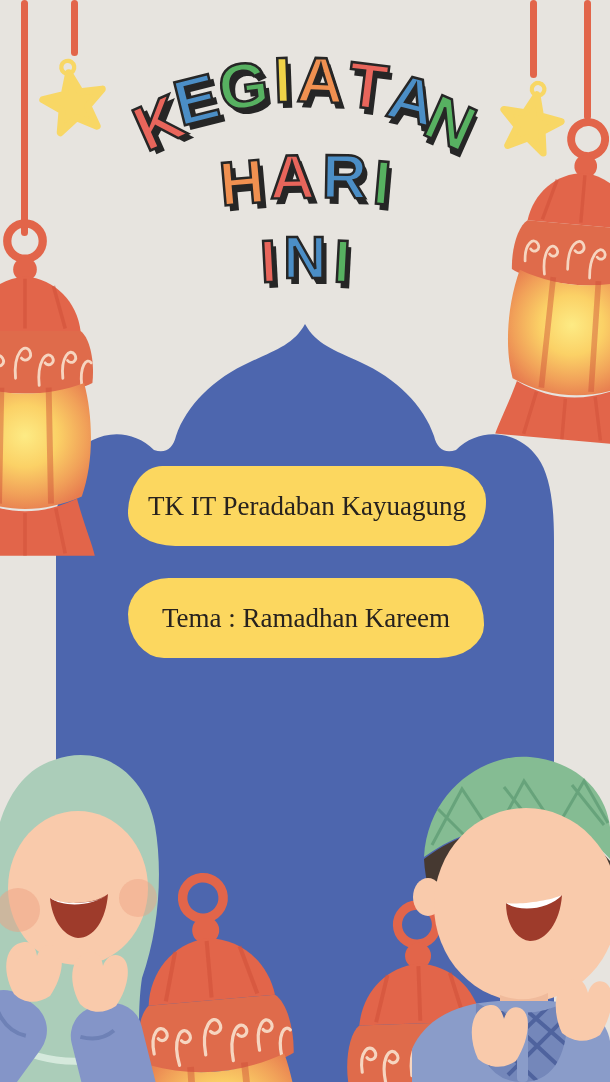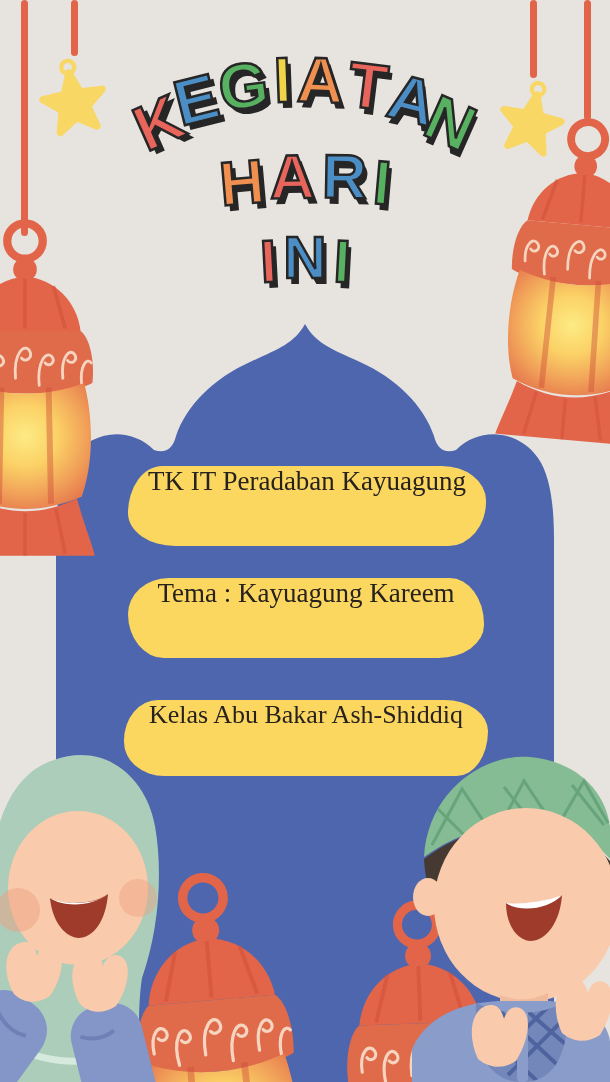--- a/index.html
+++ b/index.html
@@ -10,21 +10,21 @@
   
   .title-line{position:absolute;left:0;right:0;display:flex;justify-content:center;font-weight:700;}
   .tl{display:inline-block;line-height:1;font-weight:700;
       -webkit-text-stroke:2.5px var(--c-title-outline,#262626);
       text-shadow:4px 6px 0 var(--c-title-outline,#262626);}
   #line-kegiatan{top:56px;font-size:64px;gap:5px;}
   #line-hari{top:146px;font-size:62px;gap:7px;}
   #line-ini{top:228px;font-size:60px;gap:7px;}
   
   .info-box{position:absolute;background:var(--c-box-yellow,#fcd75f);
-            display:flex;justify-content:center;text-align:center;
+            display:flex;align-items:center;justify-content:center;text-align:center;
             font-family:"Liberation Serif",serif;color:var(--c-text-dark,#27221e);}
   #box-school{left:128px;top:466px;width:358px;height:80px;font-size:27px;
               border-radius:42px 54px 46px 58px / 58px 42px 54px 40px;}
   #box-theme{left:128px;top:578px;width:356px;height:80px;font-size:27px;
               border-radius:50px 42px 56px 44px / 44px 56px 40px 54px;}
   #box-class{left:124px;top:700px;width:364px;height:76px;font-size:26px;
               border-radius:44px 56px 40px 52px / 52px 40px 58px 44px;}
   #box-date{left:156px;top:818px;width:300px;height:80px;font-size:27px;
               border-radius:46px 54px 48px 56px / 56px 44px 52px 42px;}
   svg.deco{position:absolute;overflow:visible;}
@@ -114,24 +114,21 @@
       <use href="#lantern"></use>
     </svg>
   <svg class="deco" viewBox="0 0 120 290" style="left:520px;top:114px;width:136px;height:329px;transform:rotate(5deg);transform-origin:50% 8%">
       <use href="#lantern"></use>
     </svg>
 
   <div class="info-box" id="box-school">
     <span>TK IT Peradaban Kayuagung</span>
   </div>
   <div class="info-box" id="box-theme">
-    <span>Tema : Kayuagung Kareem</span>
-  </div>
-  <div class="info-box" id="box-class">
-    <span>Kelas Abu Bakar Ash-Shiddiq</span>
+    <span>Tema : Ramadhan Kareem</span>
   </div>
 
   <svg class="deco" viewBox="0 0 120 290" style="left:122px;top:868px;width:162px;height:392px;transform:rotate(-5deg);transform-origin:50% 8%">
       <use href="#lantern"></use>
     </svg>
   <svg class="deco" viewBox="0 0 120 290" style="left:339px;top:896px;width:156px;height:377px;transform:rotate(-2deg);transform-origin:50% 8%">
       <use href="#lantern"></use>
     </svg>
 
   <svg class="deco" viewBox="0 0 190 334" style="left:-8px;top:748px;width:190px;height:334px">

